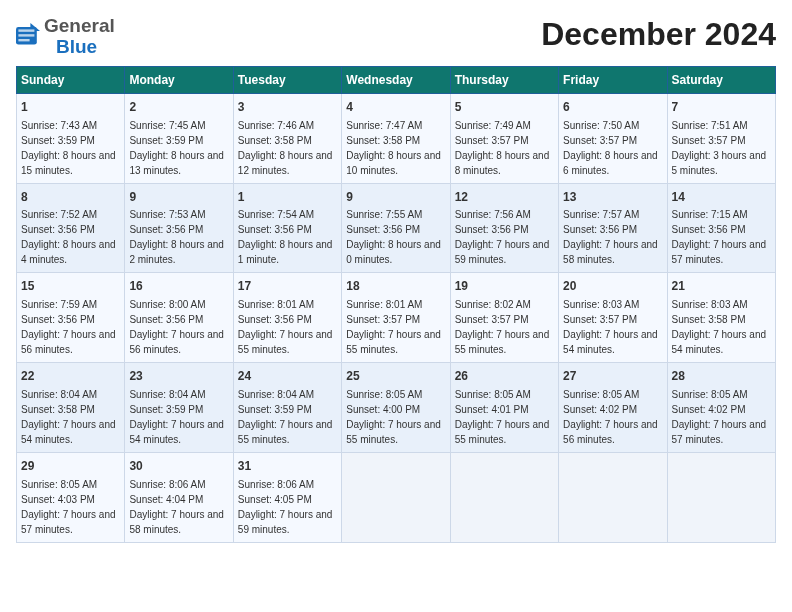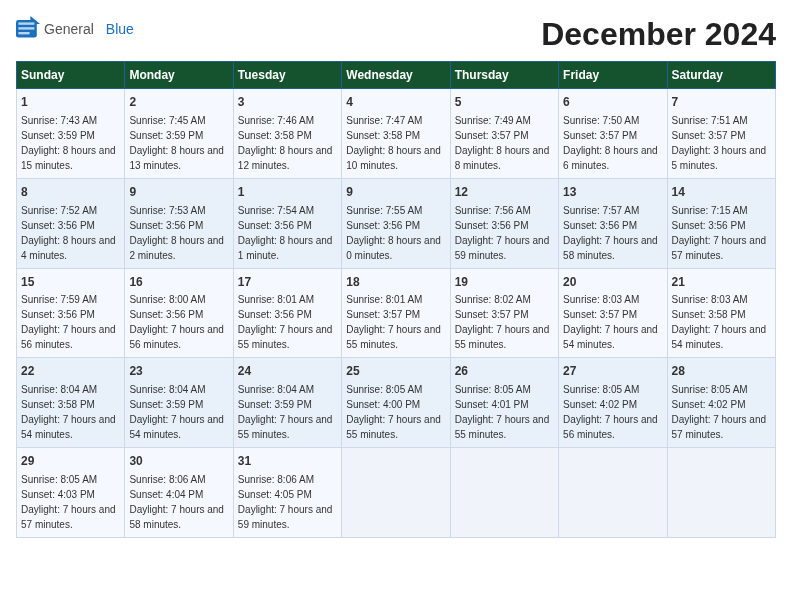--- a/index.html
+++ b/index.html
@@ -16,23 +16,23 @@
       align-items: flex-start;
       margin-bottom: 8px;
     }
     .logo {
       display: flex;
       align-items: center;
       gap: 4px;
     }
     .logo-text {
       display: flex;
-      flex-direction: row;
-      font-size: 14px;
-      font-weight: normal;
+      flex-direction: column;
+      font-size: 19px;
+      font-weight: bold;
       color: #333;
       line-height: 1.1;
     }
     .logo-text .general { color: #555; }
     .logo-text .blue { color: #1a6fbe; padding-left: 12px; }
     .logo-icon {
       width: 24px;
       height: 28px;
     }
     .title-section {
@@ -46,21 +46,21 @@
     .location-title {
       font-size: 14px;
       color: #444;
     }
     table {
       width: 100%;
       border-collapse: collapse;
       font-size: 10.5px;
     }
     thead tr {
-      background-color: #14532d;
+      background-color: #0f766e;
     }
     thead th {
       color: #fff;
       font-weight: bold;
       padding: 6px 4px;
       text-align: left;
       border: 1px solid #1e5f99;
       font-size: 12px;
     }
     tbody tr {

